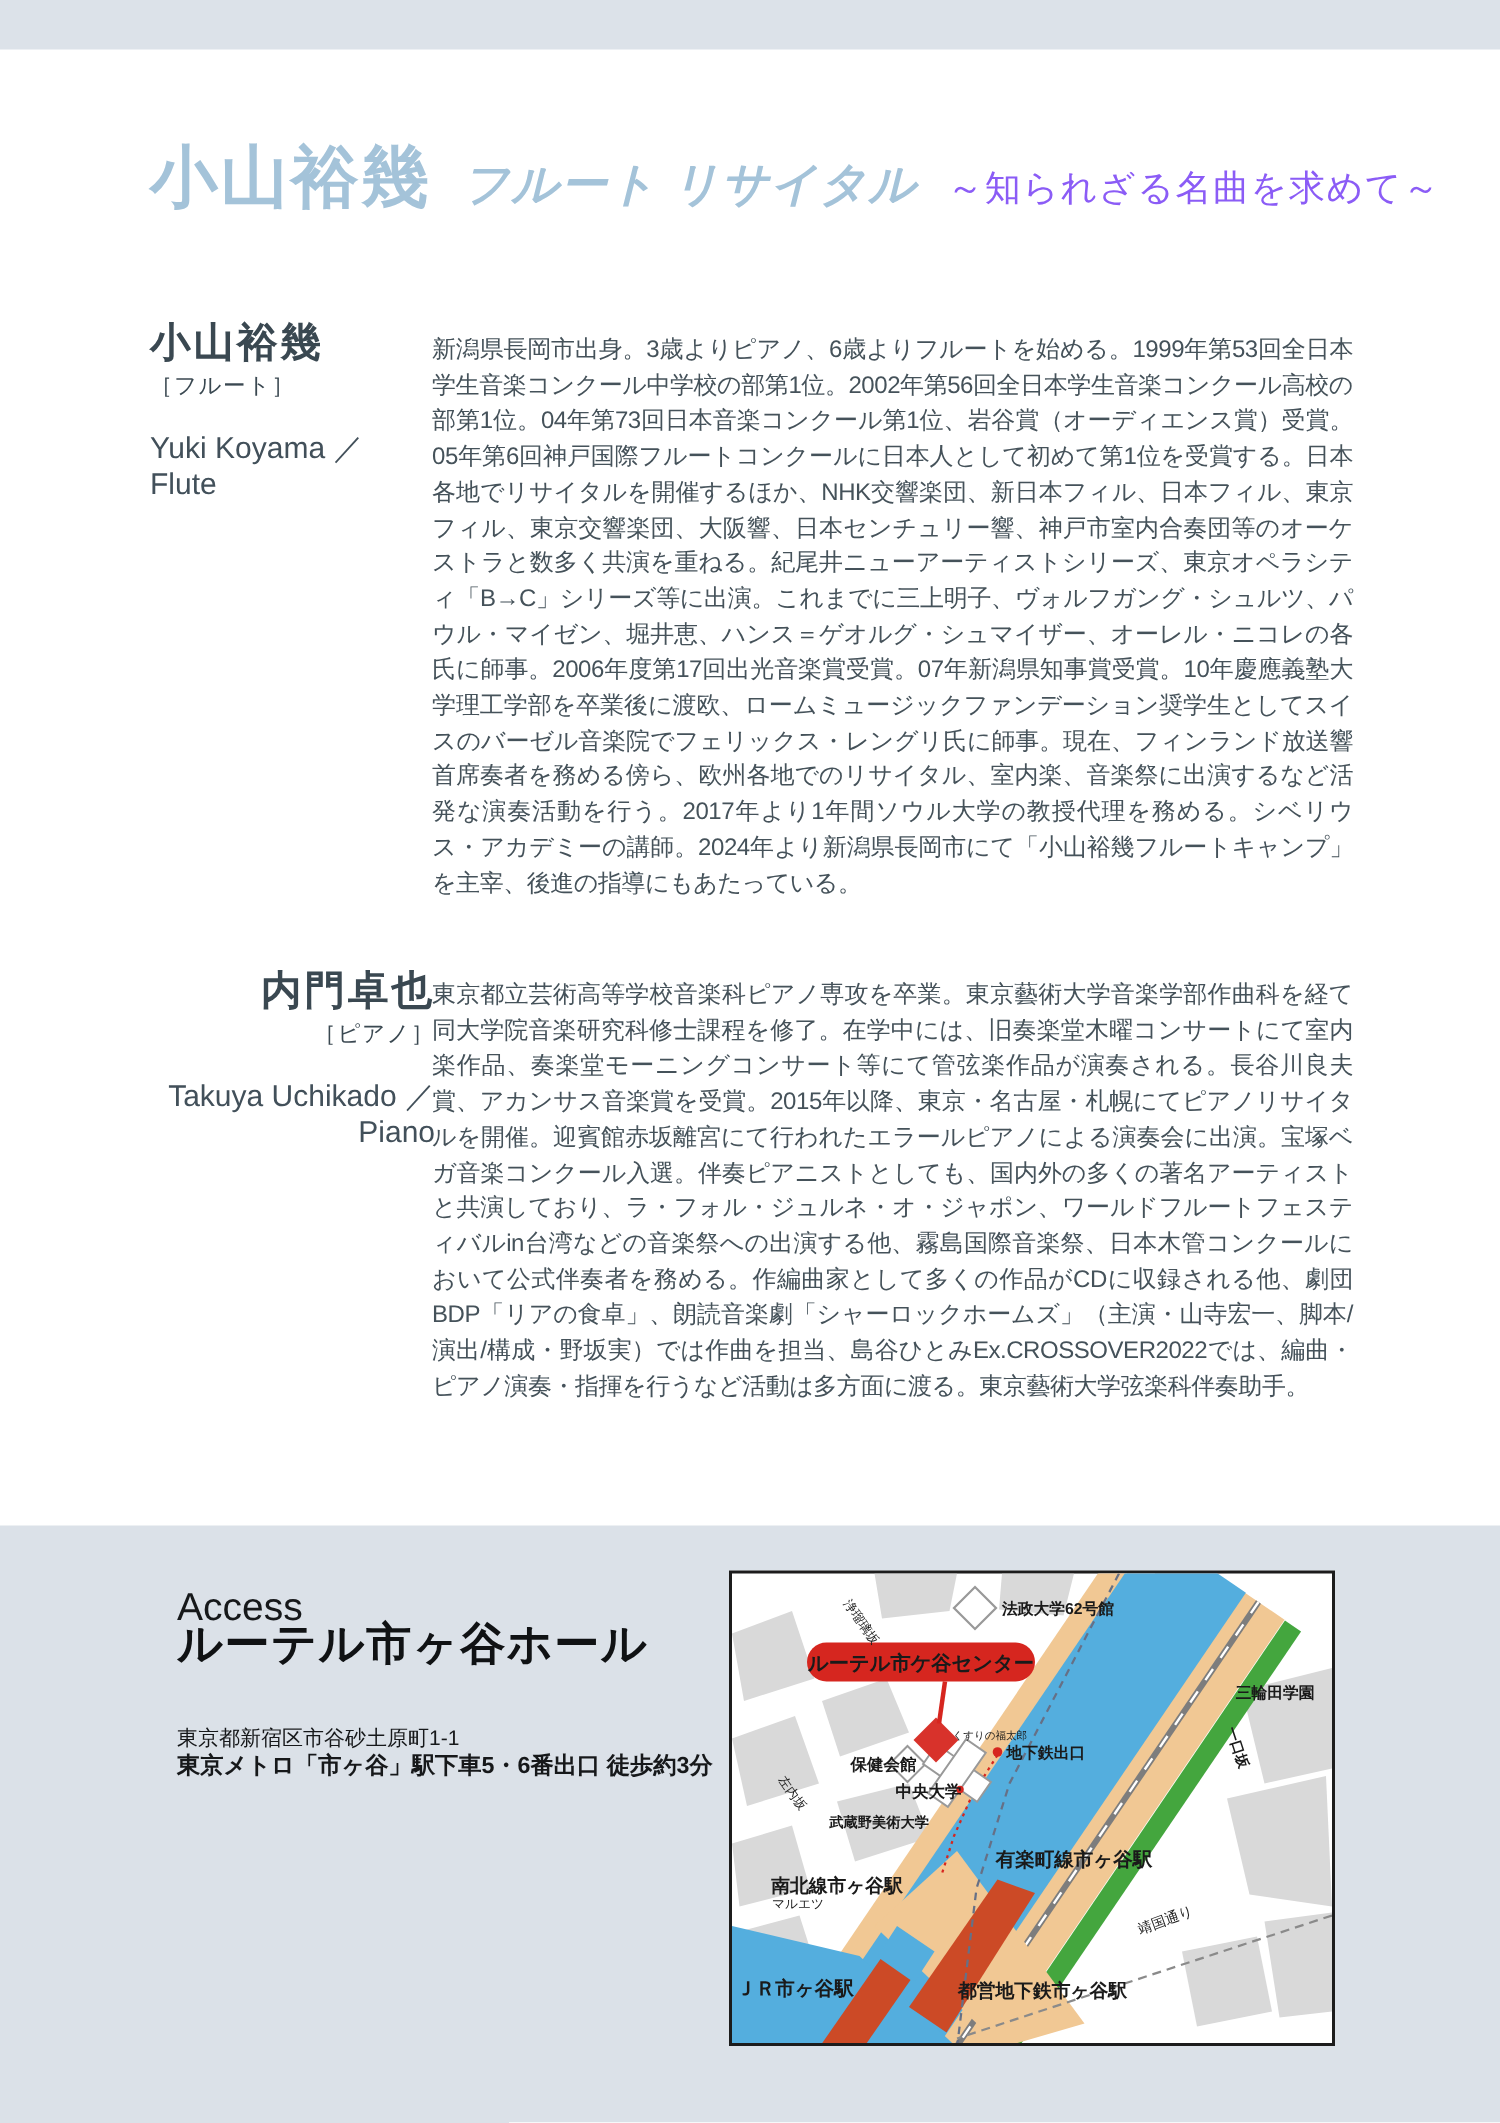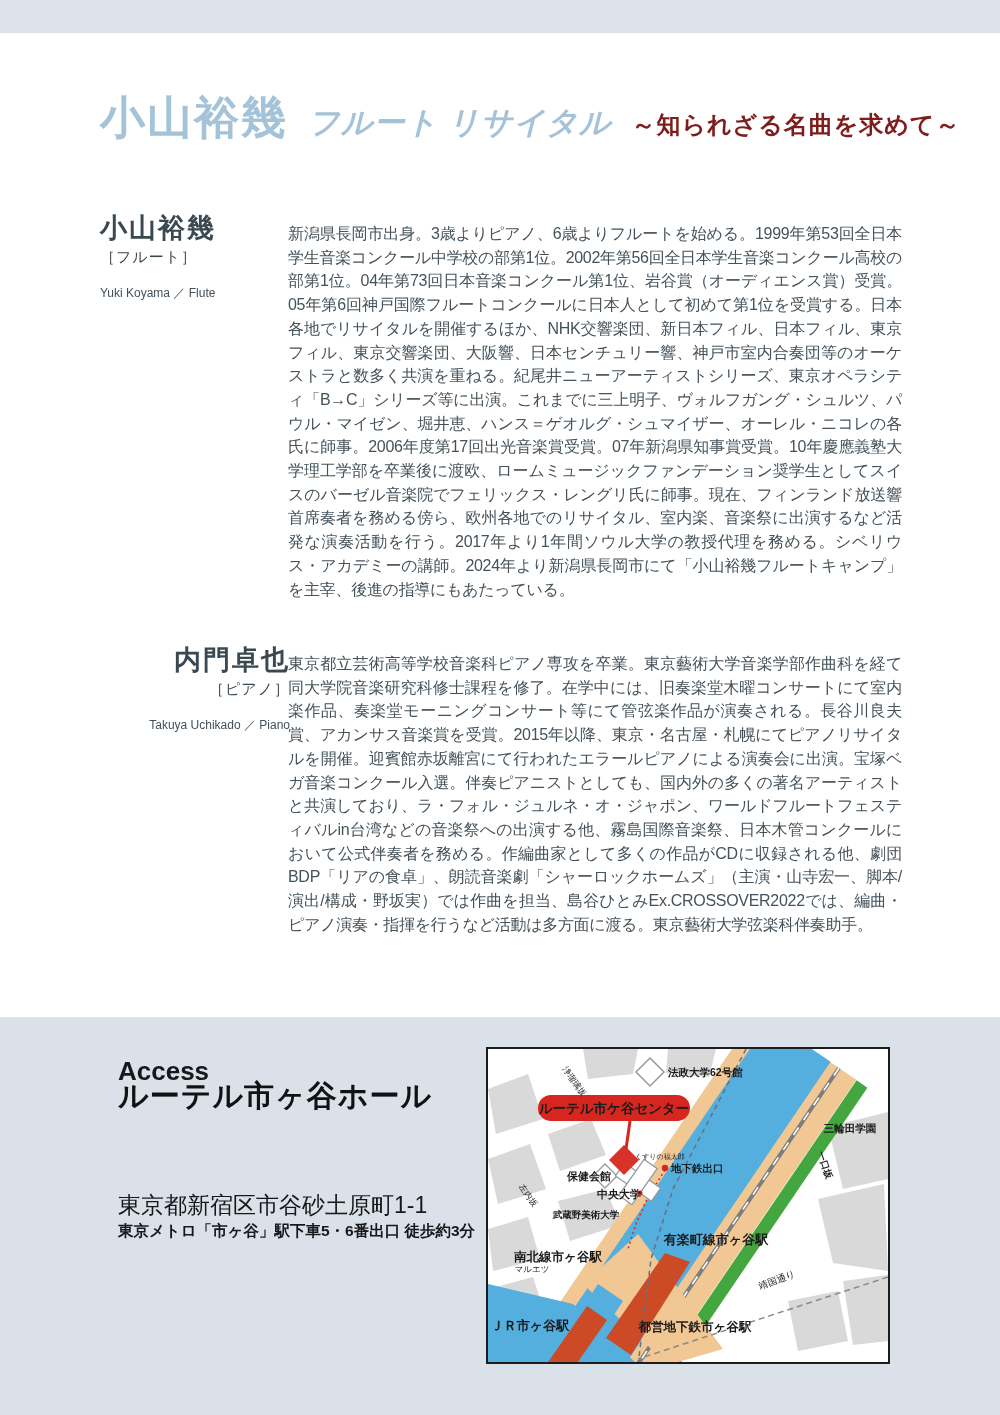--- a/index.html
+++ b/index.html
@@ -7,32 +7,32 @@
     width:1000px;height:1415px;
     font-family:"Liberation Sans","DejaVu Sans",sans-serif;
     background:#ffffff;
     position:relative;
   }
   .page{position:relative;width:1000px;height:1415px;overflow:hidden;background:#ffffff;}
   .top-strip{position:absolute;left:0;top:0;width:1000px;height:33px;background:#dce2e9;}
   .title-row{position:absolute;left:100px;top:88px;display:flex;align-items:baseline;gap:20px;white-space:nowrap;}
   .title-name{font-size:45px;font-weight:700;color:#a4c3d9;letter-spacing:2px;}
   .title-event{font-size:31px;font-weight:700;font-style:italic;color:#a4c3d9;letter-spacing:1px;text-align:center;}
-  .title-sub{font-size:24px;font-weight:700;color:#7f1d1d;letter-spacing:1px;}
+  .title-sub{font-size:24px;font-weight:400;color:#8b5cf6;letter-spacing:1px;}
   .profile-left{position:absolute;left:100px;width:190px;color:#3a4851;}
   .profile-name{font-size:27px;font-weight:700;letter-spacing:2px;line-height:1.1;}
   .profile-role{font-size:15px;margin-top:4px;letter-spacing:1px;}
-  .profile-en{font-size:12px;margin-top:18px;color:#42505a;}
+  .profile-en{font-size:20px;margin-top:18px;color:#42505a;}
   .bio{position:absolute;left:288px;width:614px;font-size:16px;line-height:23.7px;color:#45525a;text-align:justify;letter-spacing:-0.3px;}
   .access-section{position:absolute;left:0;top:1017px;width:1000px;height:398px;background:#dbe1e8;}
-  .access-heading{position:absolute;left:118px;top:1056px;font-size:26px;color:#16181a;font-weight:bold;}
+  .access-heading{position:absolute;left:118px;top:1056px;font-size:26px;color:#16181a;}
   .access-venue{position:absolute;left:118px;top:1076px;font-size:30px;font-weight:700;color:#101214;letter-spacing:1px;}
-  .access-address{position:absolute;left:118px;top:1190px;font-size:23px;color:#16181a;}
+  .access-address{position:absolute;left:118px;top:1150px;font-size:14px;color:#16181a;}
   .access-route1{position:absolute;left:118px;top:1176px;font-size:15.5px;font-weight:700;color:#16181a;}
-  .access-route2{position:absolute;left:118px;top:1221px;font-size:15.5px;font-weight:700;color:#16181a;}
+  .access-route2{position:absolute;left:118px;top:1167px;font-size:15.5px;font-weight:700;color:#16181a;}
   .map-box{position:absolute;left:486px;top:1047px;width:400px;height:313px;border:2px solid #1c1c1c;background:#ffffff;}
   .map-box svg{display:block;}
   svg text{font-family:"Liberation Sans","DejaVu Sans",sans-serif;fill:#1a1a1a;}
 </style>
 </head>
 <body>
 
 <div class="page">
 
   <div class="top-strip"></div>

